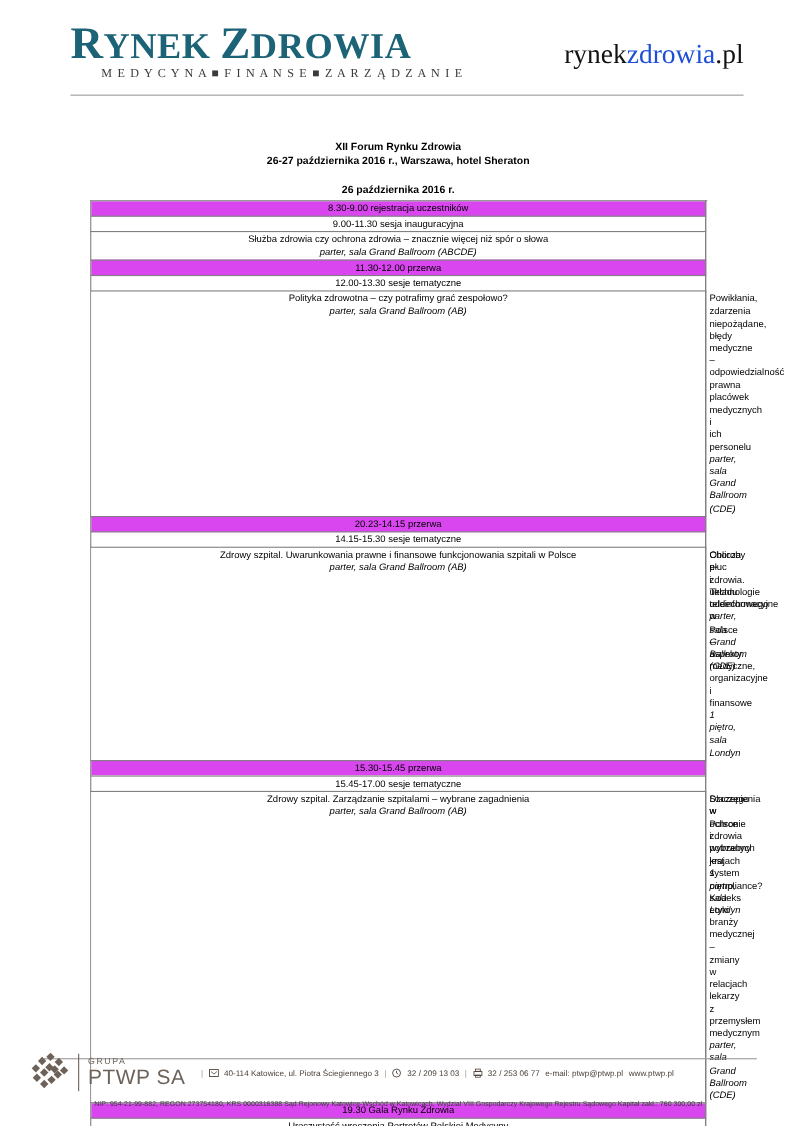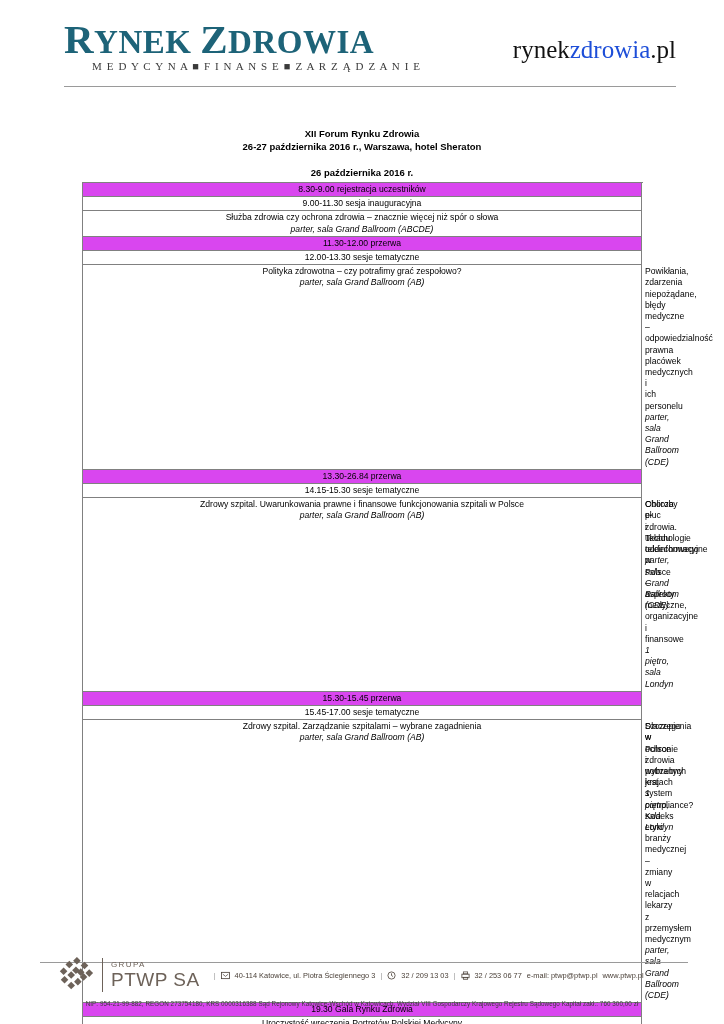--- a/index.html
+++ b/index.html
@@ -84,21 +84,21 @@
     text-align:center;
   }
   .sched td.full { text-align:center; }
   .row-break td { background:#d946ef; }
   .row-plain td { background:#ffffff; }
   .venue { font-style:italic; }
 
   
   .footer { position:absolute; left:0; right:0; bottom:8px; }
   .footer-rule { position:absolute; left:40px; right:36px; top:34px; border-top:1px solid #9a9a9a; }
-  .footer-inner { position:relative; height:64px; padding-left:56px;margin-top:24px; }
+  .footer-inner { position:relative; height:64px; padding-left:25px;margin-top:24px; }
   .ptwp-wrap { display:flex; align-items:center; gap:8px; height:46px; }
   .ptwp-mark { width:38px; height:38px; flex:none; }
   .ptwp-sep { width:1px; height:34px; background:#6d6259; }
   .ptwp-text { line-height:1; color:#6d6259; font-family:"Liberation Sans", sans-serif; }
   .ptwp-text .g { font-size:8px; letter-spacing:1.4px; display:block; margin-bottom:1px;}
   .ptwp-text .n { font-size:19px; letter-spacing:0.5px; display:block; }
   .contacts {
     display:flex; align-items:center; gap:5px;
     font-size:7.4px; color:#4a4038; white-space:nowrap;
     margin-left:6px;
@@ -163,21 +163,21 @@
             <div>Polityka zdrowotna – czy potrafimy grać zespołowo?</div>
             <div class="venue">parter, sala Grand Ballroom (AB)</div>
           </td>
           <td style="width: 47%; position: relative;">
             <div>Powikłania, zdarzenia niepożądane, błędy medyczne – odpowiedzialność prawna placówek medycznych i ich personelu</div>
             <div class="venue">parter, sala Grand Ballroom (CDE)</div>
           </td>
         </tr>
         <tr class="row-break">
           <td class="full" colspan="1" style="width: 100%;">
-            <div>13.30-26.84 przerwa</div>
+            <div>20.23-14.15 przerwa</div>
           </td>
         </tr>
         <tr class="row-plain">
           <td class="full" colspan="1" style="width: 100%;">
             <div>14.15-15.30 sesje tematyczne</div>
           </td>
         </tr>
         <tr class="row-plain">
           <td style="width: 33.33%; position: relative;">
             <div>Zdrowy szpital. Uwarunkowania prawne i finansowe funkcjonowania szpitali w Polsce</div>

